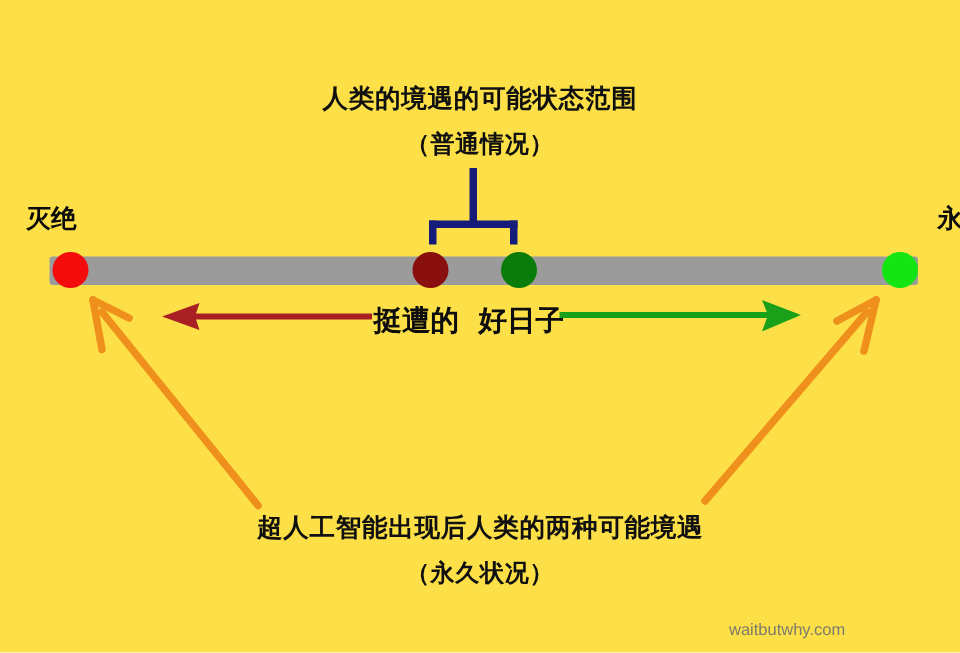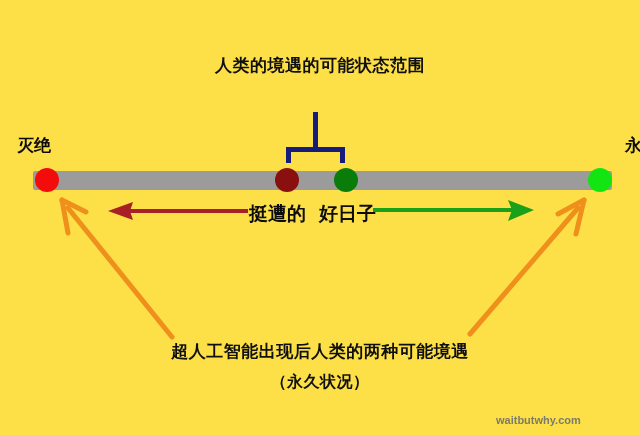--- a/index.html
+++ b/index.html
@@ -128,34 +128,35 @@
   
   #watermark {
     left: 404px; top: 402px;
     font-size: 15px;
     color: #7d7d7d;
     font-style: italic;
     white-space: nowrap;
     opacity: 0.85;
   }
   #watermark-sub {
-    left: 496px; top: 414px;
+    left: 486px; top: 414px;
     font-size: 11px;
-    font-weight: bold;
+    font-weight: normal;
     color: #6f6f6f;
     white-space: nowrap;
     opacity: 0.9;
   }
 </style>
 </head>
 <body>
 
 <div id="canvas">
 
   <div class="abs title-line" id="top-title-1">人类的境遇的可能状态范围</div>
+  <div class="abs title-line" id="top-title-2">（普通情况）</div>
 
   <div class="abs" id="bracket-stem"></div>
   <div class="abs" id="bracket-bar"></div>
   <div class="abs" id="bracket-stub-left"></div>
   <div class="abs" id="bracket-stub-right"></div>
 
   <div class="abs endpoint-label" id="label-extinction">灭绝</div>
   <div class="abs endpoint-label" id="label-immortality">永生</div>
 
   <div class="abs" id="spectrum-bar"></div>

